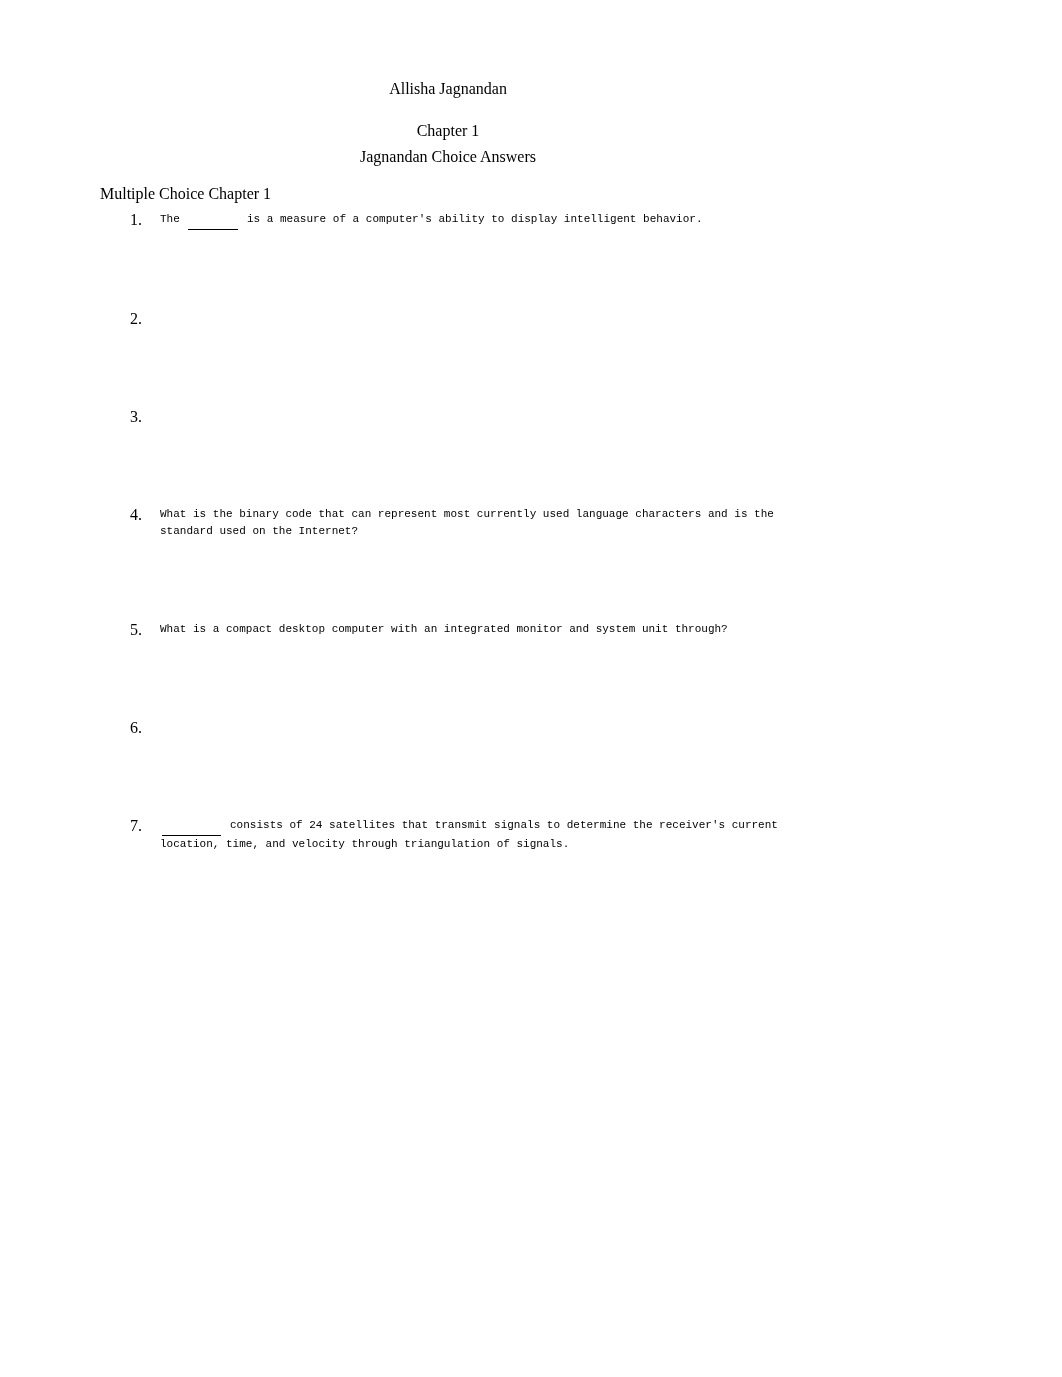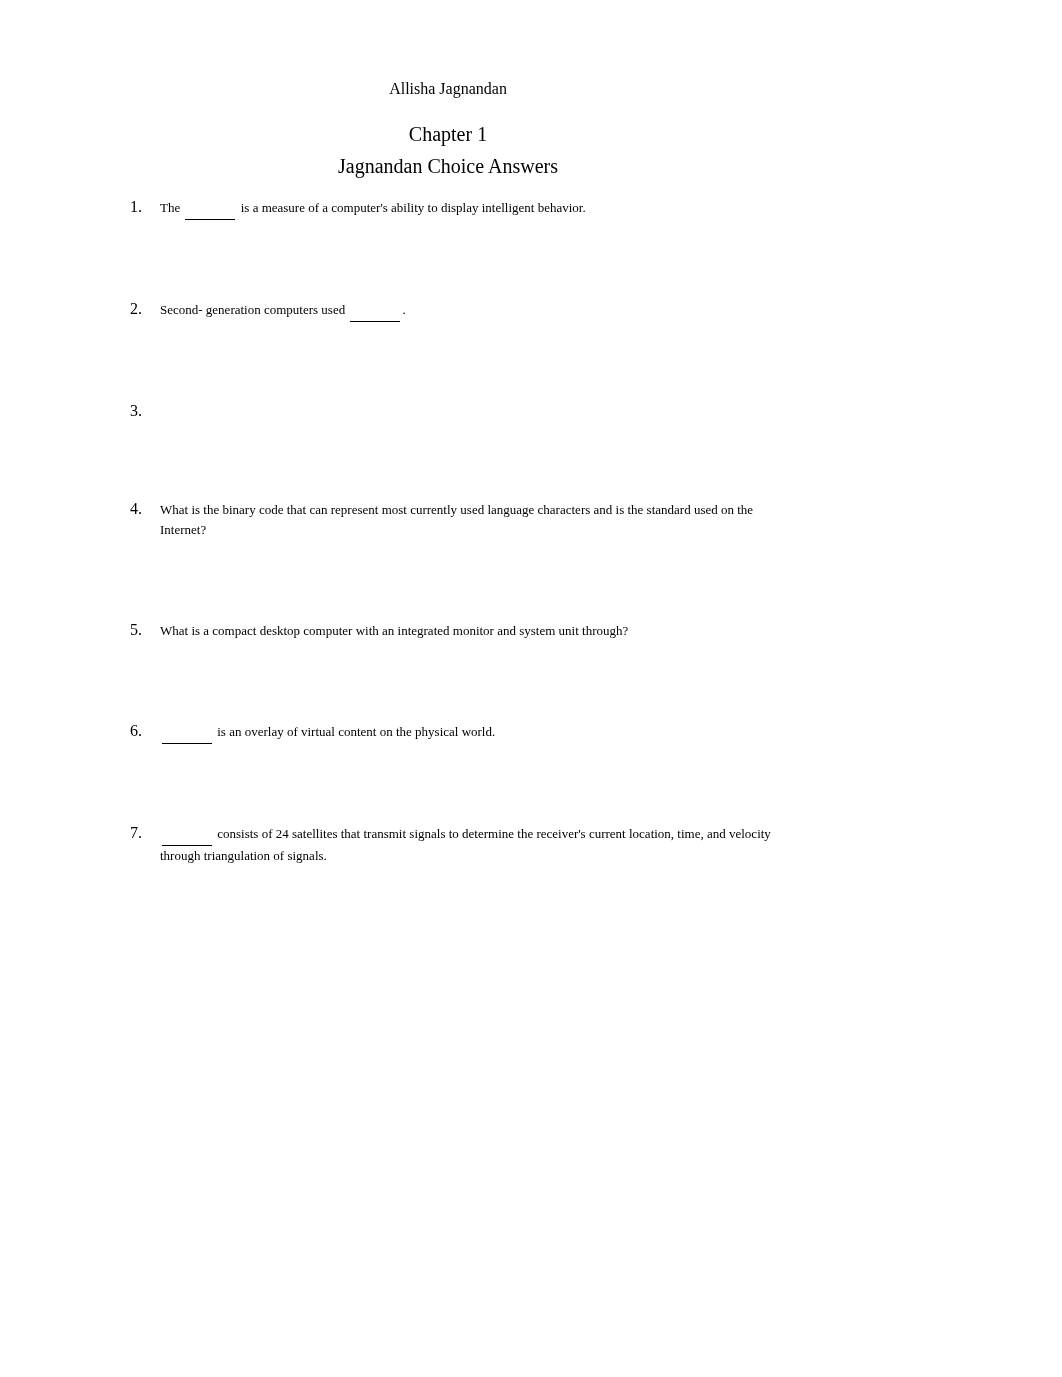--- a/index.html
+++ b/index.html
@@ -25,21 +25,21 @@
     }
 
     .author {
       text-align: center;
       margin-bottom: 20px;
       font-size: 16px;
     }
 
     .chapter-title {
       text-align: center;
-      font-size: 20px;
+      font-size: 16px;
       line-height: 1.6;
       margin-bottom: 16px;
     }
 
     .section-label {
       font-size: 16px;
       margin-bottom: 8px;
     }
 
     .questions-list {
@@ -54,22 +54,23 @@
       margin-bottom: 80px;
       padding-left: 30px;
     }
 
     .question-number {
       min-width: 30px;
       font-size: 16px;
     }
 
     .question-text {
-      font-size: 13px;
+      font-size: 11px;
       line-height: 1.6;
+      font-family: Liberation Mono, monospace;
     }
 
     .blank {
       display: inline-block;
       border-bottom: 1px solid #000;
       min-width: 50px;
       margin: 0 2px;
     }
   </style>
 </head>
@@ -77,35 +78,33 @@
 
 <div class="page">
 
   <div class="author">Allisha Jagnandan</div>
 
   <div class="chapter-title">
     <div>Chapter 1</div>
     <div>Jagnandan Choice Answers</div>
   </div>
 
+  <div class="section-label">Multiple Choice Chapter 1</div>
 
   <ol class="questions-list">
 
     <li class="question-item">
       <span class="question-number">1.</span>
       <span class="question-text">
         The <span class="blank">&nbsp;&nbsp;&nbsp;&nbsp;&nbsp;&nbsp;&nbsp;</span> is a measure of a computer's ability to display intelligent behavior.
       </span>
     </li>
 
     <li class="question-item">
       <span class="question-number">2.</span>
-      <span class="question-text">
-        Second- generation computers used <span class="blank">&nbsp;&nbsp;&nbsp;&nbsp;&nbsp;&nbsp;&nbsp;&nbsp;</span>.
-      </span>
     </li>
 
     <li class="question-item">
       <span class="question-number">3.</span>
     </li>
 
     <li class="question-item">
       <span class="question-number">4.</span>
       <span class="question-text">
         What is the binary code that can represent most currently used language characters and is the standard used on the Internet?
@@ -114,23 +113,20 @@
 
     <li class="question-item">
       <span class="question-number">5.</span>
       <span class="question-text">
         What is a compact desktop computer with an integrated monitor and system unit through?
       </span>
     </li>
 
     <li class="question-item">
       <span class="question-number">6.</span>
-      <span class="question-text">
-        <span class="blank">&nbsp;&nbsp;&nbsp;&nbsp;&nbsp;&nbsp;&nbsp;&nbsp;&nbsp;</span> is an overlay of virtual content on the physical world.
-      </span>
     </li>
 
     <li class="question-item">
       <span class="question-number">7.</span>
       <span class="question-text">
         <span class="blank">&nbsp;&nbsp;&nbsp;&nbsp;&nbsp;&nbsp;&nbsp;&nbsp;&nbsp;</span> consists of 24 satellites that transmit signals to determine the receiver's current location, time, and velocity through triangulation of signals.
       </span>
     </li>
 
   </ol>

